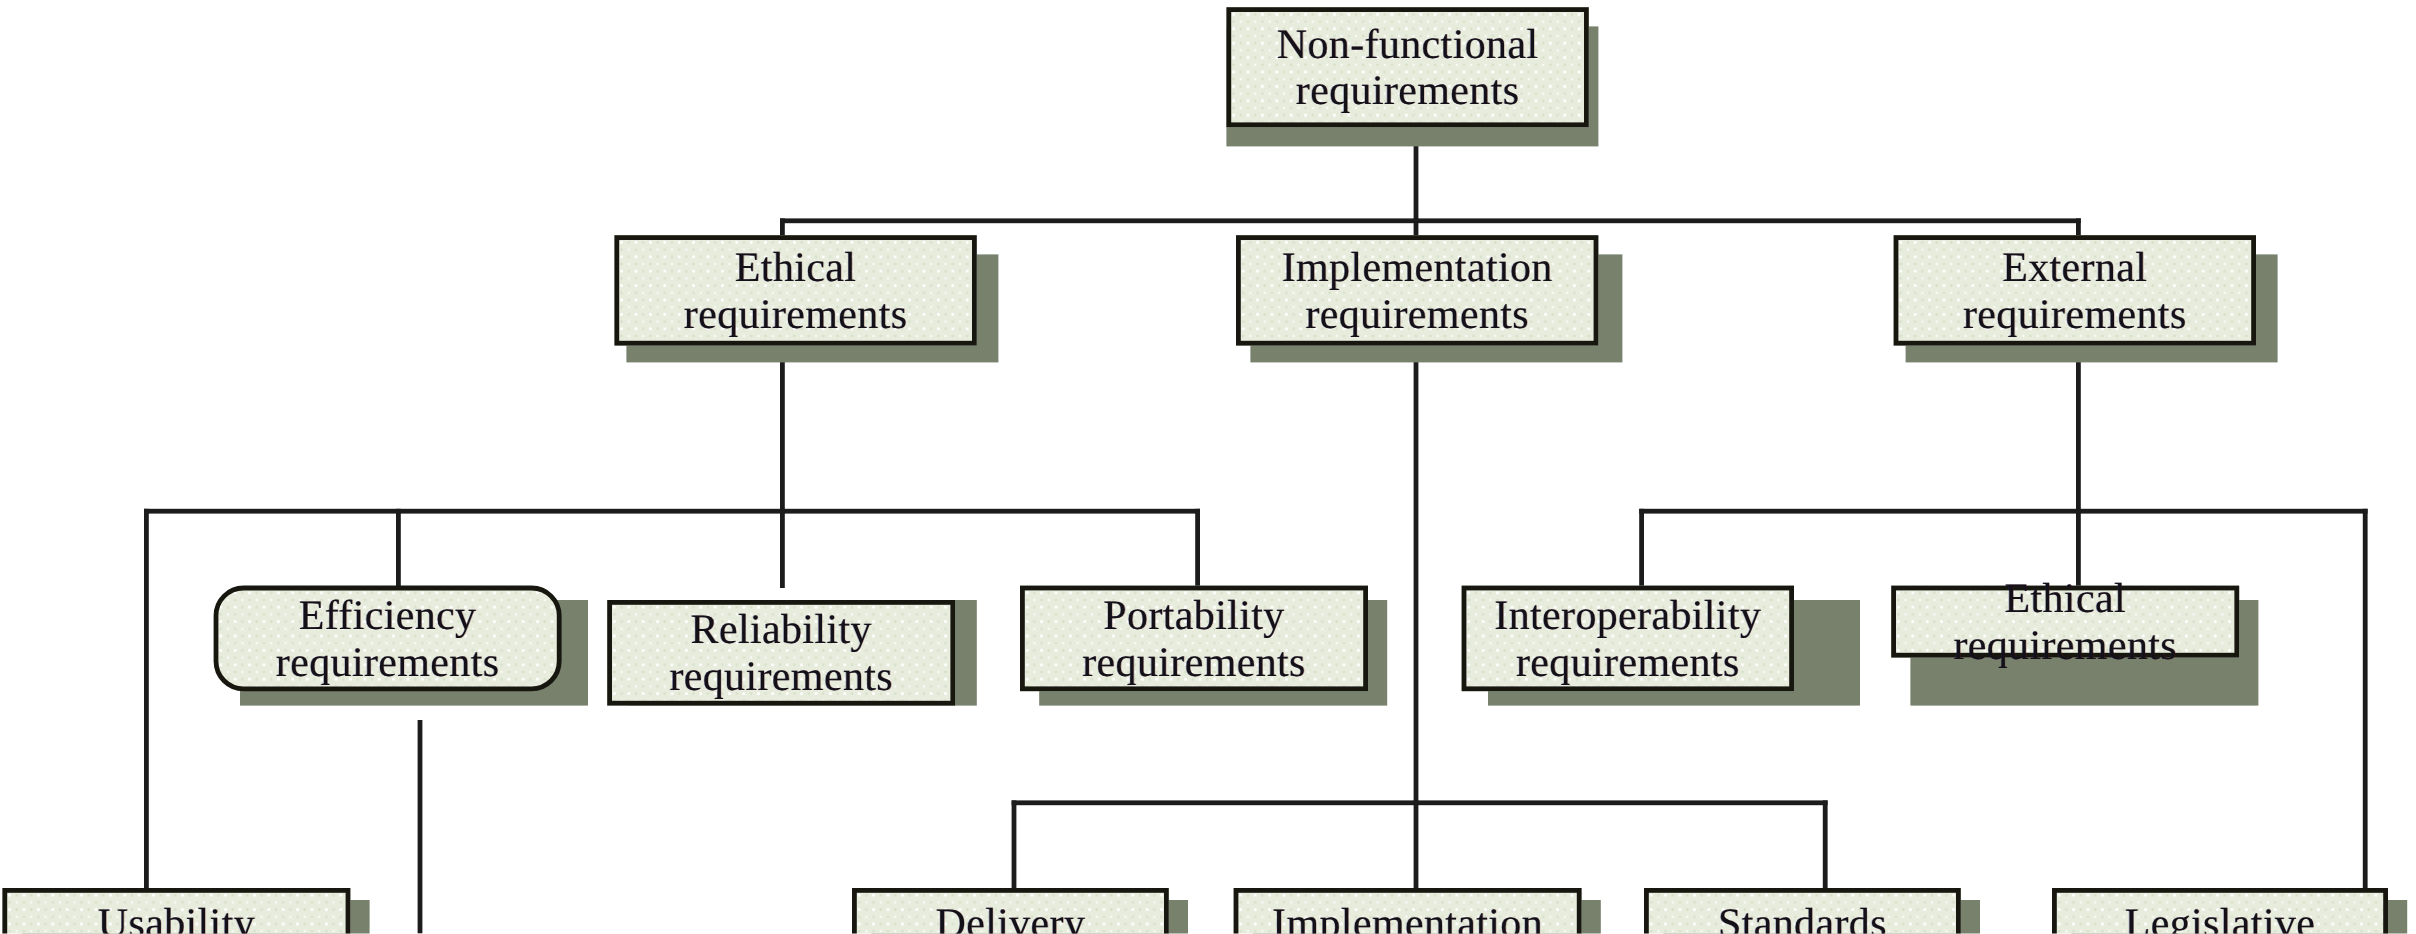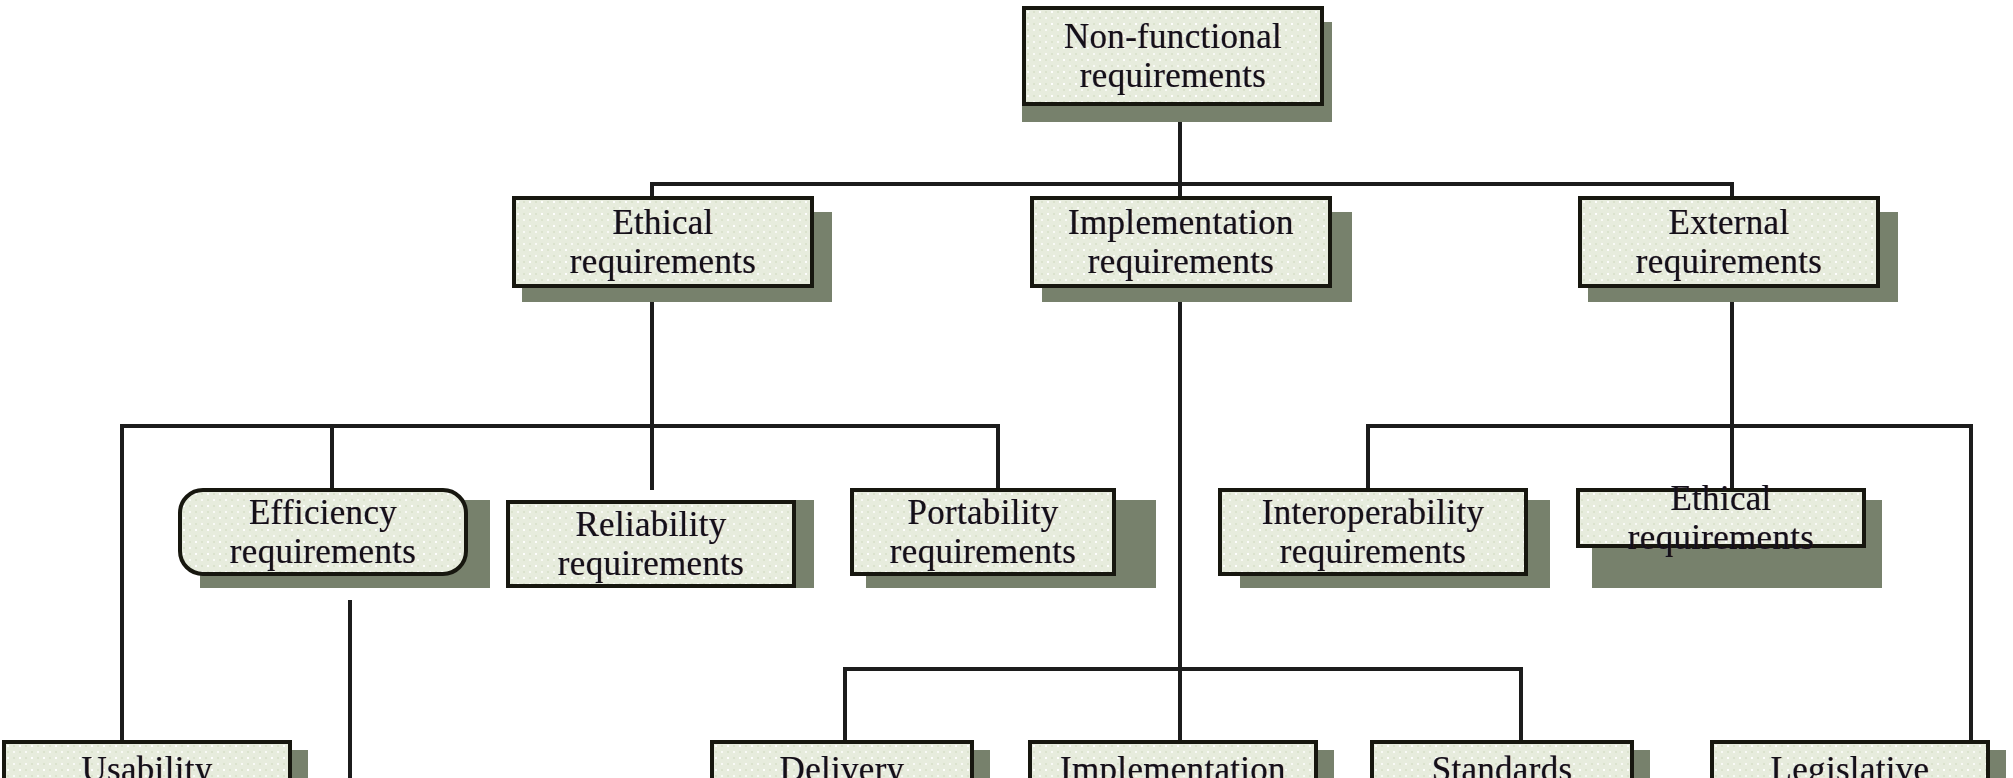--- a/index.html
+++ b/index.html
@@ -129,26 +129,26 @@
   <div class="node" style="left:178px;top:488px;width:290px;height:88px;border-radius:25px;">
     <span class="lbl">Efficiency
 requirements</span>
   </div>
 
   <div class="node" style="left:506px;top:500px;width:290px;height:88px;">
     <span class="lbl">Reliability
 requirements</span>
   </div>
 
-  <div class="node" style="left:850px;top:488px;width:266px;height:88px;">
+  <div class="node" style="left:850px;top:488px;width:290px;height:88px;">
     <span class="lbl">Portability
 requirements</span>
   </div>
 
-  <div class="node" style="left:1218px;top:488px;width:310px;height:88px;">
+  <div class="node" style="left:1218px;top:488px;width:277px;height:88px;">
     <span class="lbl">Interoperability
 requirements</span>
   </div>
 
   <div class="node" style="left:1576px;top:488px;width:290px;height:60px;">
     <span class="lbl">Ethical
 requirements</span>
   </div>
 
   <div class="node" style="left:2px;top:740px;width:290px;height:88px;align-items:flex-start;padding-top:6px;">

